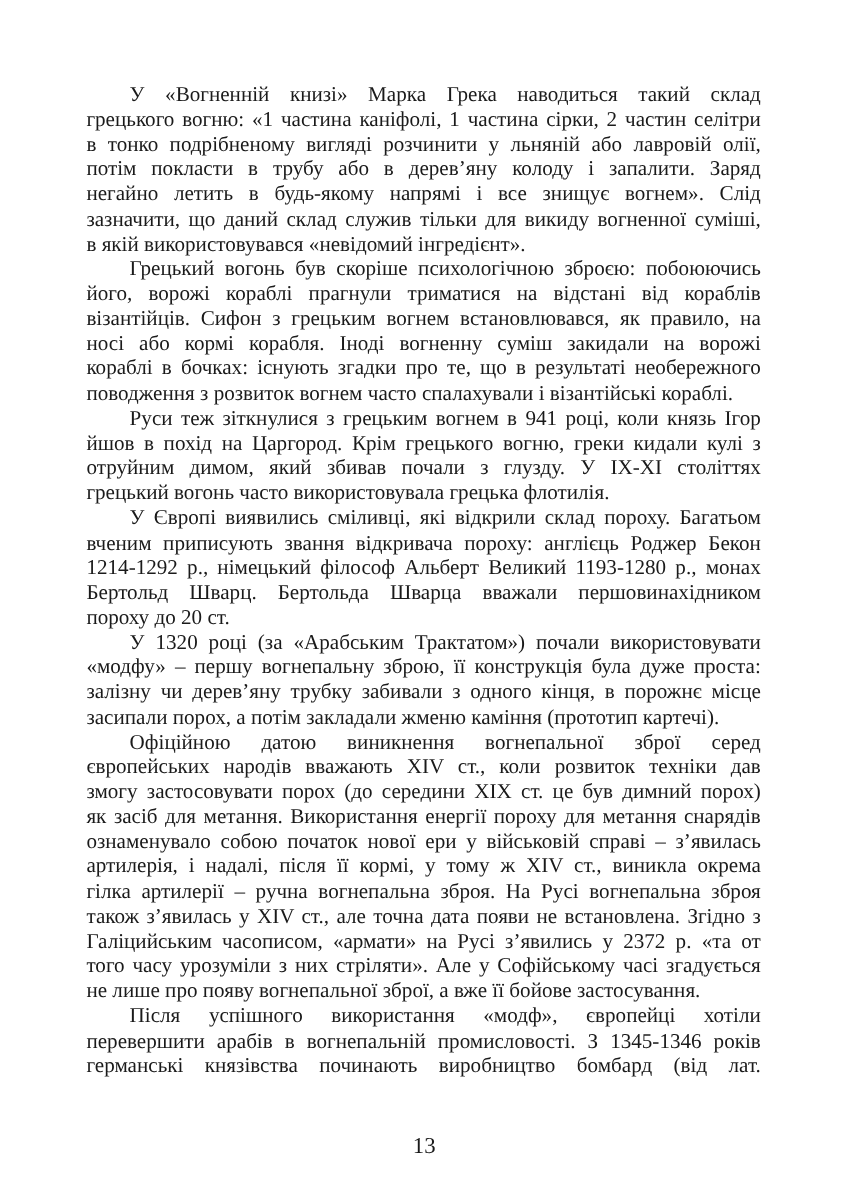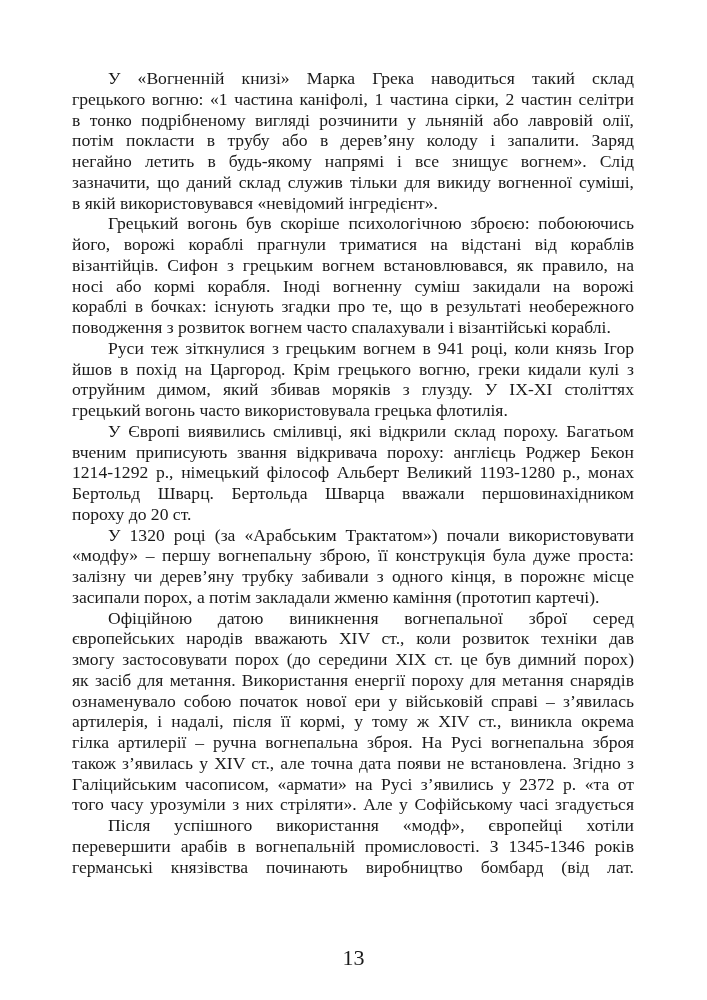--- a/index.html
+++ b/index.html
@@ -13,21 +13,21 @@
     font-size: 17.6px; line-height: 20.75px; color: #1a1a1a;
   }
   .line {
     display: block; white-space: nowrap; text-align: justify; text-align-last: justify;
     height: 20.75px; overflow: visible;
   }
   .line.last { text-align-last: left; }
   .line.indent { padding-left: 36px; }
   .page-number {
     position: absolute; left: 0; width: 707px; top: 945px; text-align: center;
-    font-family: "Liberation Serif", "DejaVu Serif", serif; font-size: 22px; color: #1a1a1a;
+    font-family: "Liberation Serif", "DejaVu Serif", serif; font-size: 19px; color: #1a1a1a;
   }
 </style>
 </head>
 <body>
 
 <div class="page">
   <div class="text-block" id="text-block">
       <div>
         <span class="line indent">У «Вогненній книзі» Марка Грека наводиться такий склад</span>
         <span class="line">грецького вогню: «1 частина каніфолі, 1 частина сірки, 2 частин селітри</span>
@@ -41,21 +41,21 @@
         <span class="line indent">Грецький вогонь був скоріше психологічною зброєю: побоюючись</span>
         <span class="line">його, ворожі кораблі прагнули триматися на відстані від кораблів</span>
         <span class="line">візантійців. Сифон з грецьким вогнем встановлювався, як правило, на</span>
         <span class="line">носі або кормі корабля. Іноді вогненну суміш закидали на ворожі</span>
         <span class="line">кораблі в бочках: існують згадки про те, що в результаті необережного</span>
         <span class="line last">поводження з розвиток вогнем часто спалахували і візантійські кораблі.</span>
       </div>
       <div>
         <span class="line indent">Руси теж зіткнулися з грецьким вогнем в 941 році, коли князь Ігор</span>
         <span class="line">йшов в похід на Царгород. Крім грецького вогню, греки кидали кулі з</span>
-        <span class="line">отруйним димом, який збивав моряків з глузду. У IX-XI століттях</span>
+        <span class="line">отруйним димом, який збивав почали з глузду. У IX-XI століттях</span>
         <span class="line last">грецький вогонь часто використовувала грецька флотилія.</span>
       </div>
       <div>
         <span class="line indent">У Європі виявились сміливці, які відкрили склад пороху. Багатьом</span>
         <span class="line">вченим приписують звання відкривача пороху: англієць Роджер Бекон</span>
         <span class="line">1214-1292 р., німецький філософ Альберт Великий 1193-1280 р., монах</span>
         <span class="line">Бертольд Шварц. Бертольда Шварца вважали першовинахідником</span>
         <span class="line last">пороху до 20 ст.</span>
       </div>
       <div>
@@ -68,20 +68,21 @@
         <span class="line indent">Офіційною датою виникнення вогнепальної зброї серед</span>
         <span class="line">європейських народів вважають XIV ст., коли розвиток техніки дав</span>
         <span class="line">змогу застосовувати порох (до середини XIX ст. це був димний порох)</span>
         <span class="line">як засіб для метання. Використання енергії пороху для метання снарядів</span>
         <span class="line">ознаменувало собою початок нової ери у військовій справі – з’явилась</span>
         <span class="line">артилерія, і надалі, після її кормі, у тому ж XIV ст., виникла окрема</span>
         <span class="line">гілка артилерії – ручна вогнепальна зброя. На Русі вогнепальна зброя</span>
         <span class="line">також з’явилась у XIV ст., але точна дата появи не встановлена. Згідно з</span>
         <span class="line">Галіцийським часописом, «армати» на Русі з’явились у 2372 р. «та от</span>
         <span class="line">того часу урозуміли з них стріляти». Але у Софійському часі згадується</span>
+        <span class="line last">не лише про появу вогнепальної зброї, а вже її бойове застосування.</span>
       </div>
       <div>
         <span class="line indent">Після успішного використання «модф», європейці хотіли</span>
         <span class="line">перевершити арабів в вогнепальній промисловості. З 1345-1346 років</span>
         <span class="line">германські князівства починають виробництво бомбард (від лат.</span>
       </div>
     </div>
   <div class="page-number">13</div>
 </div>
 

